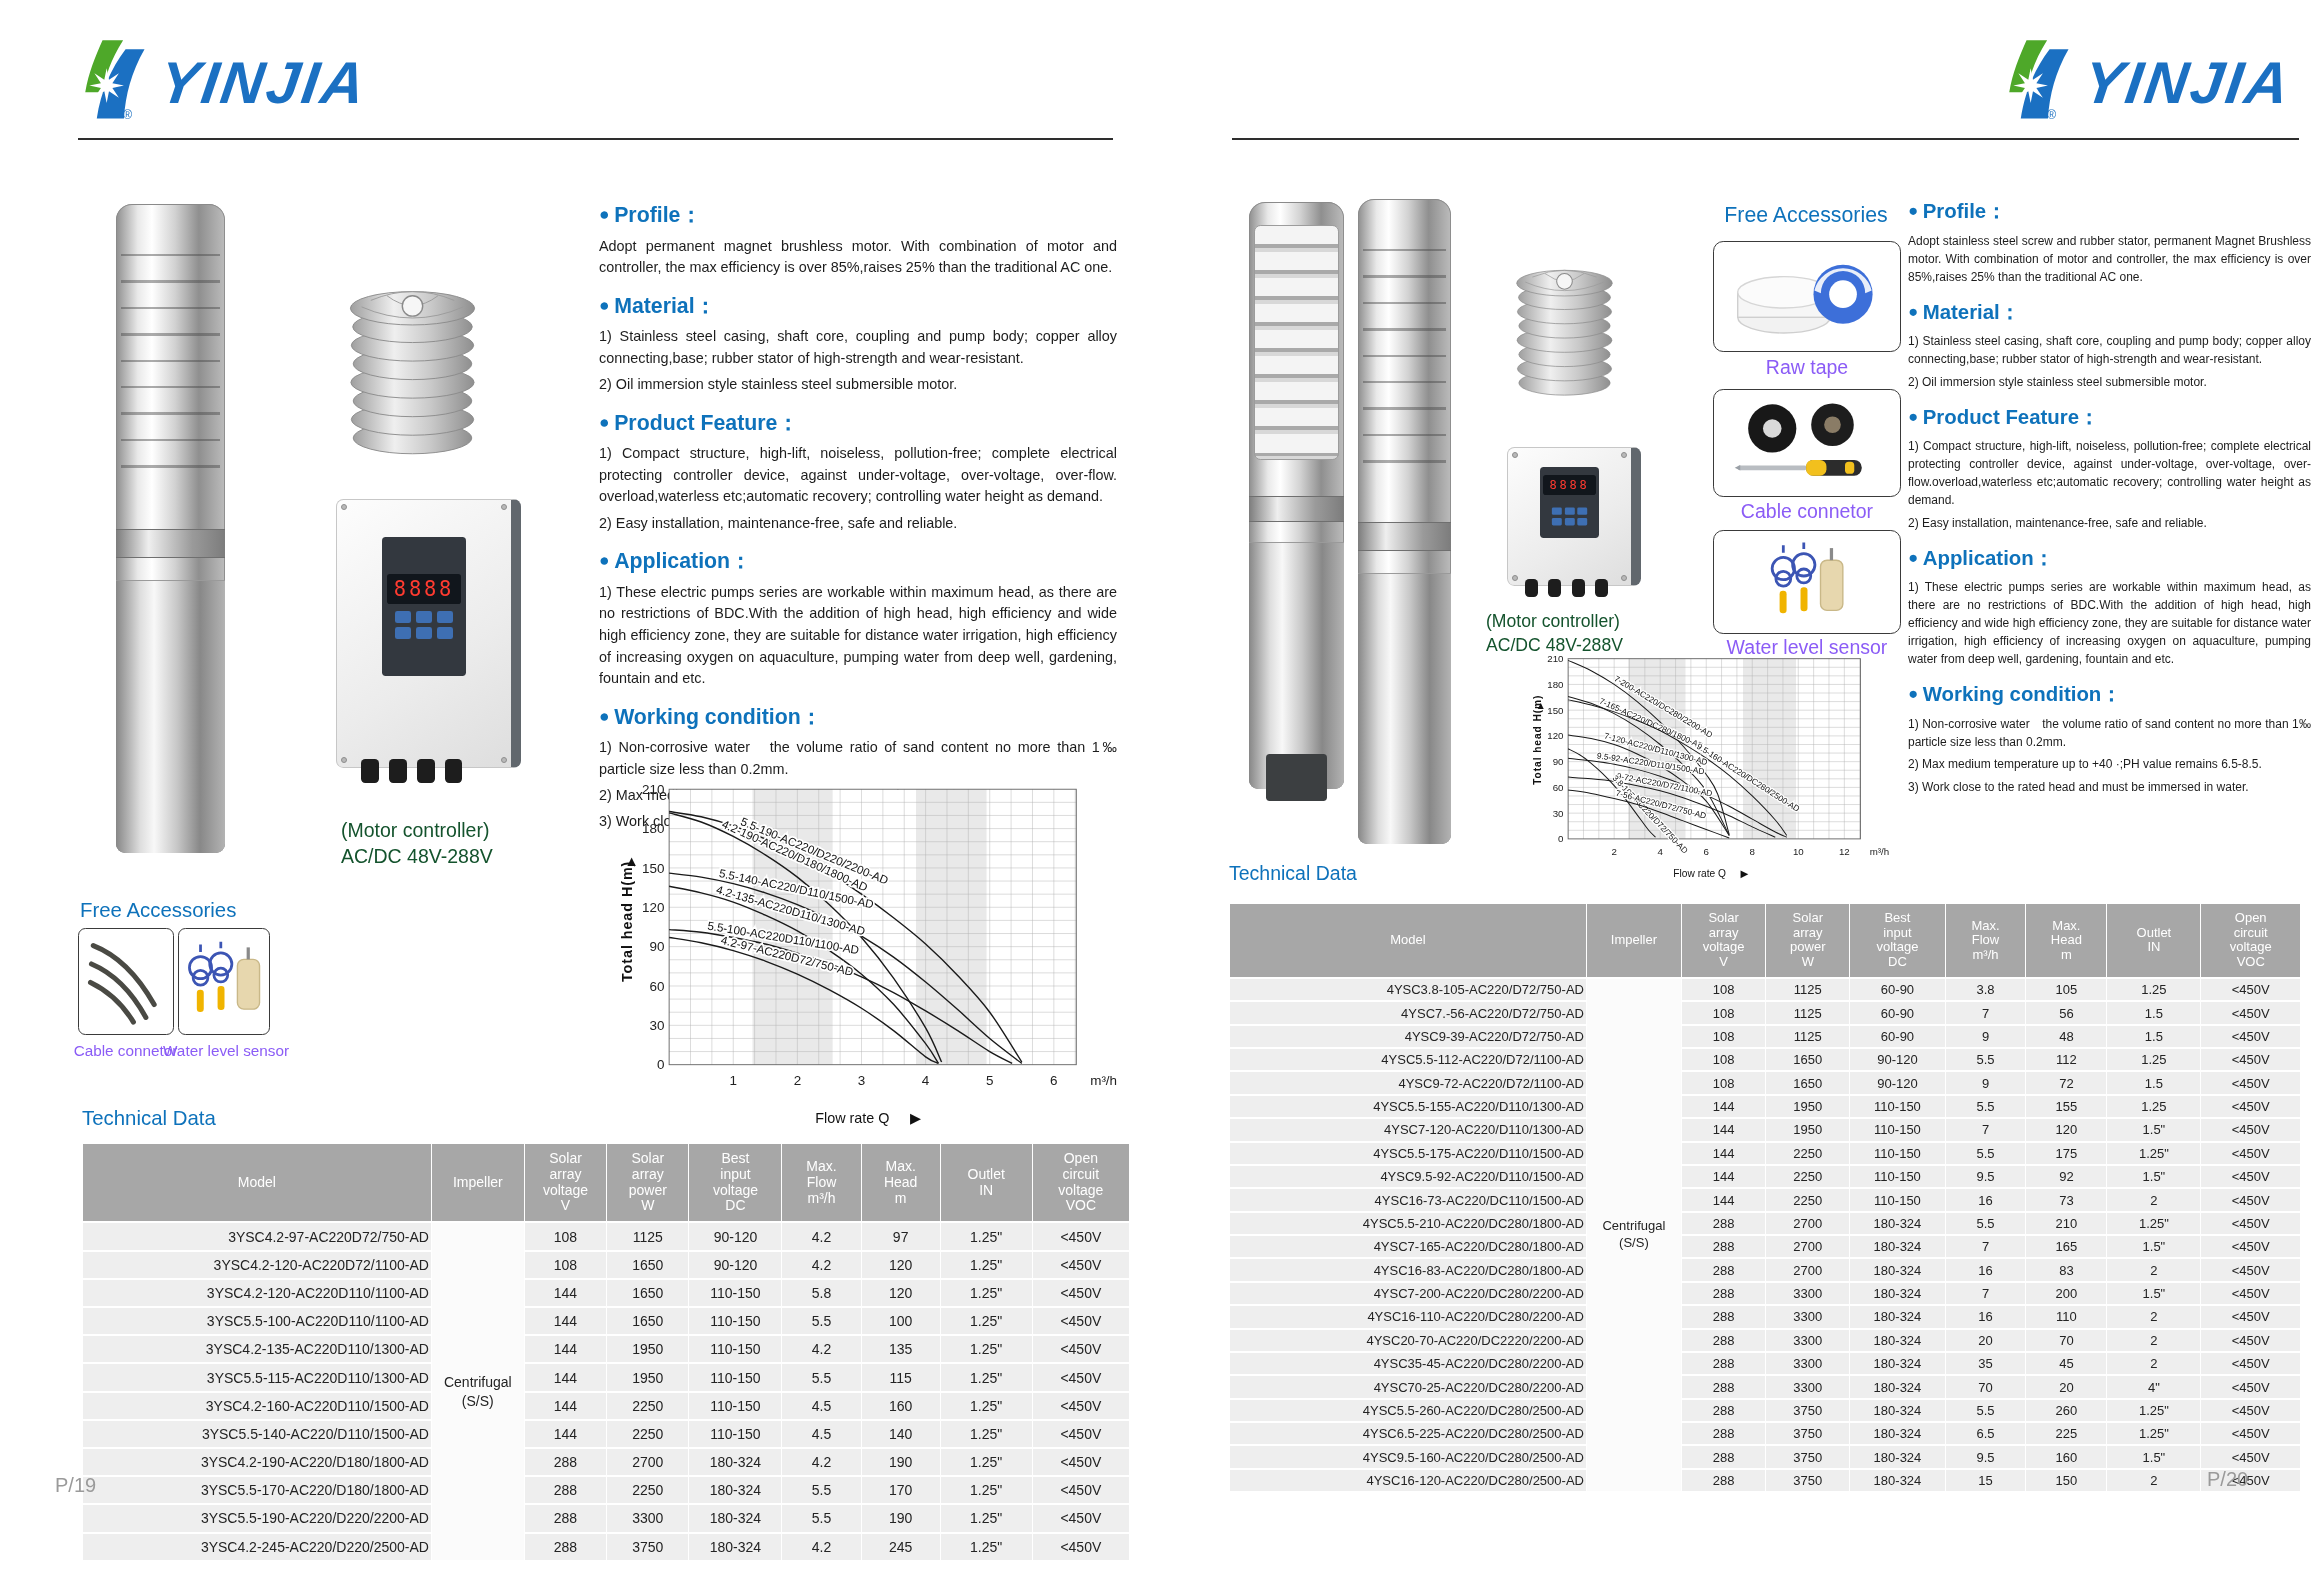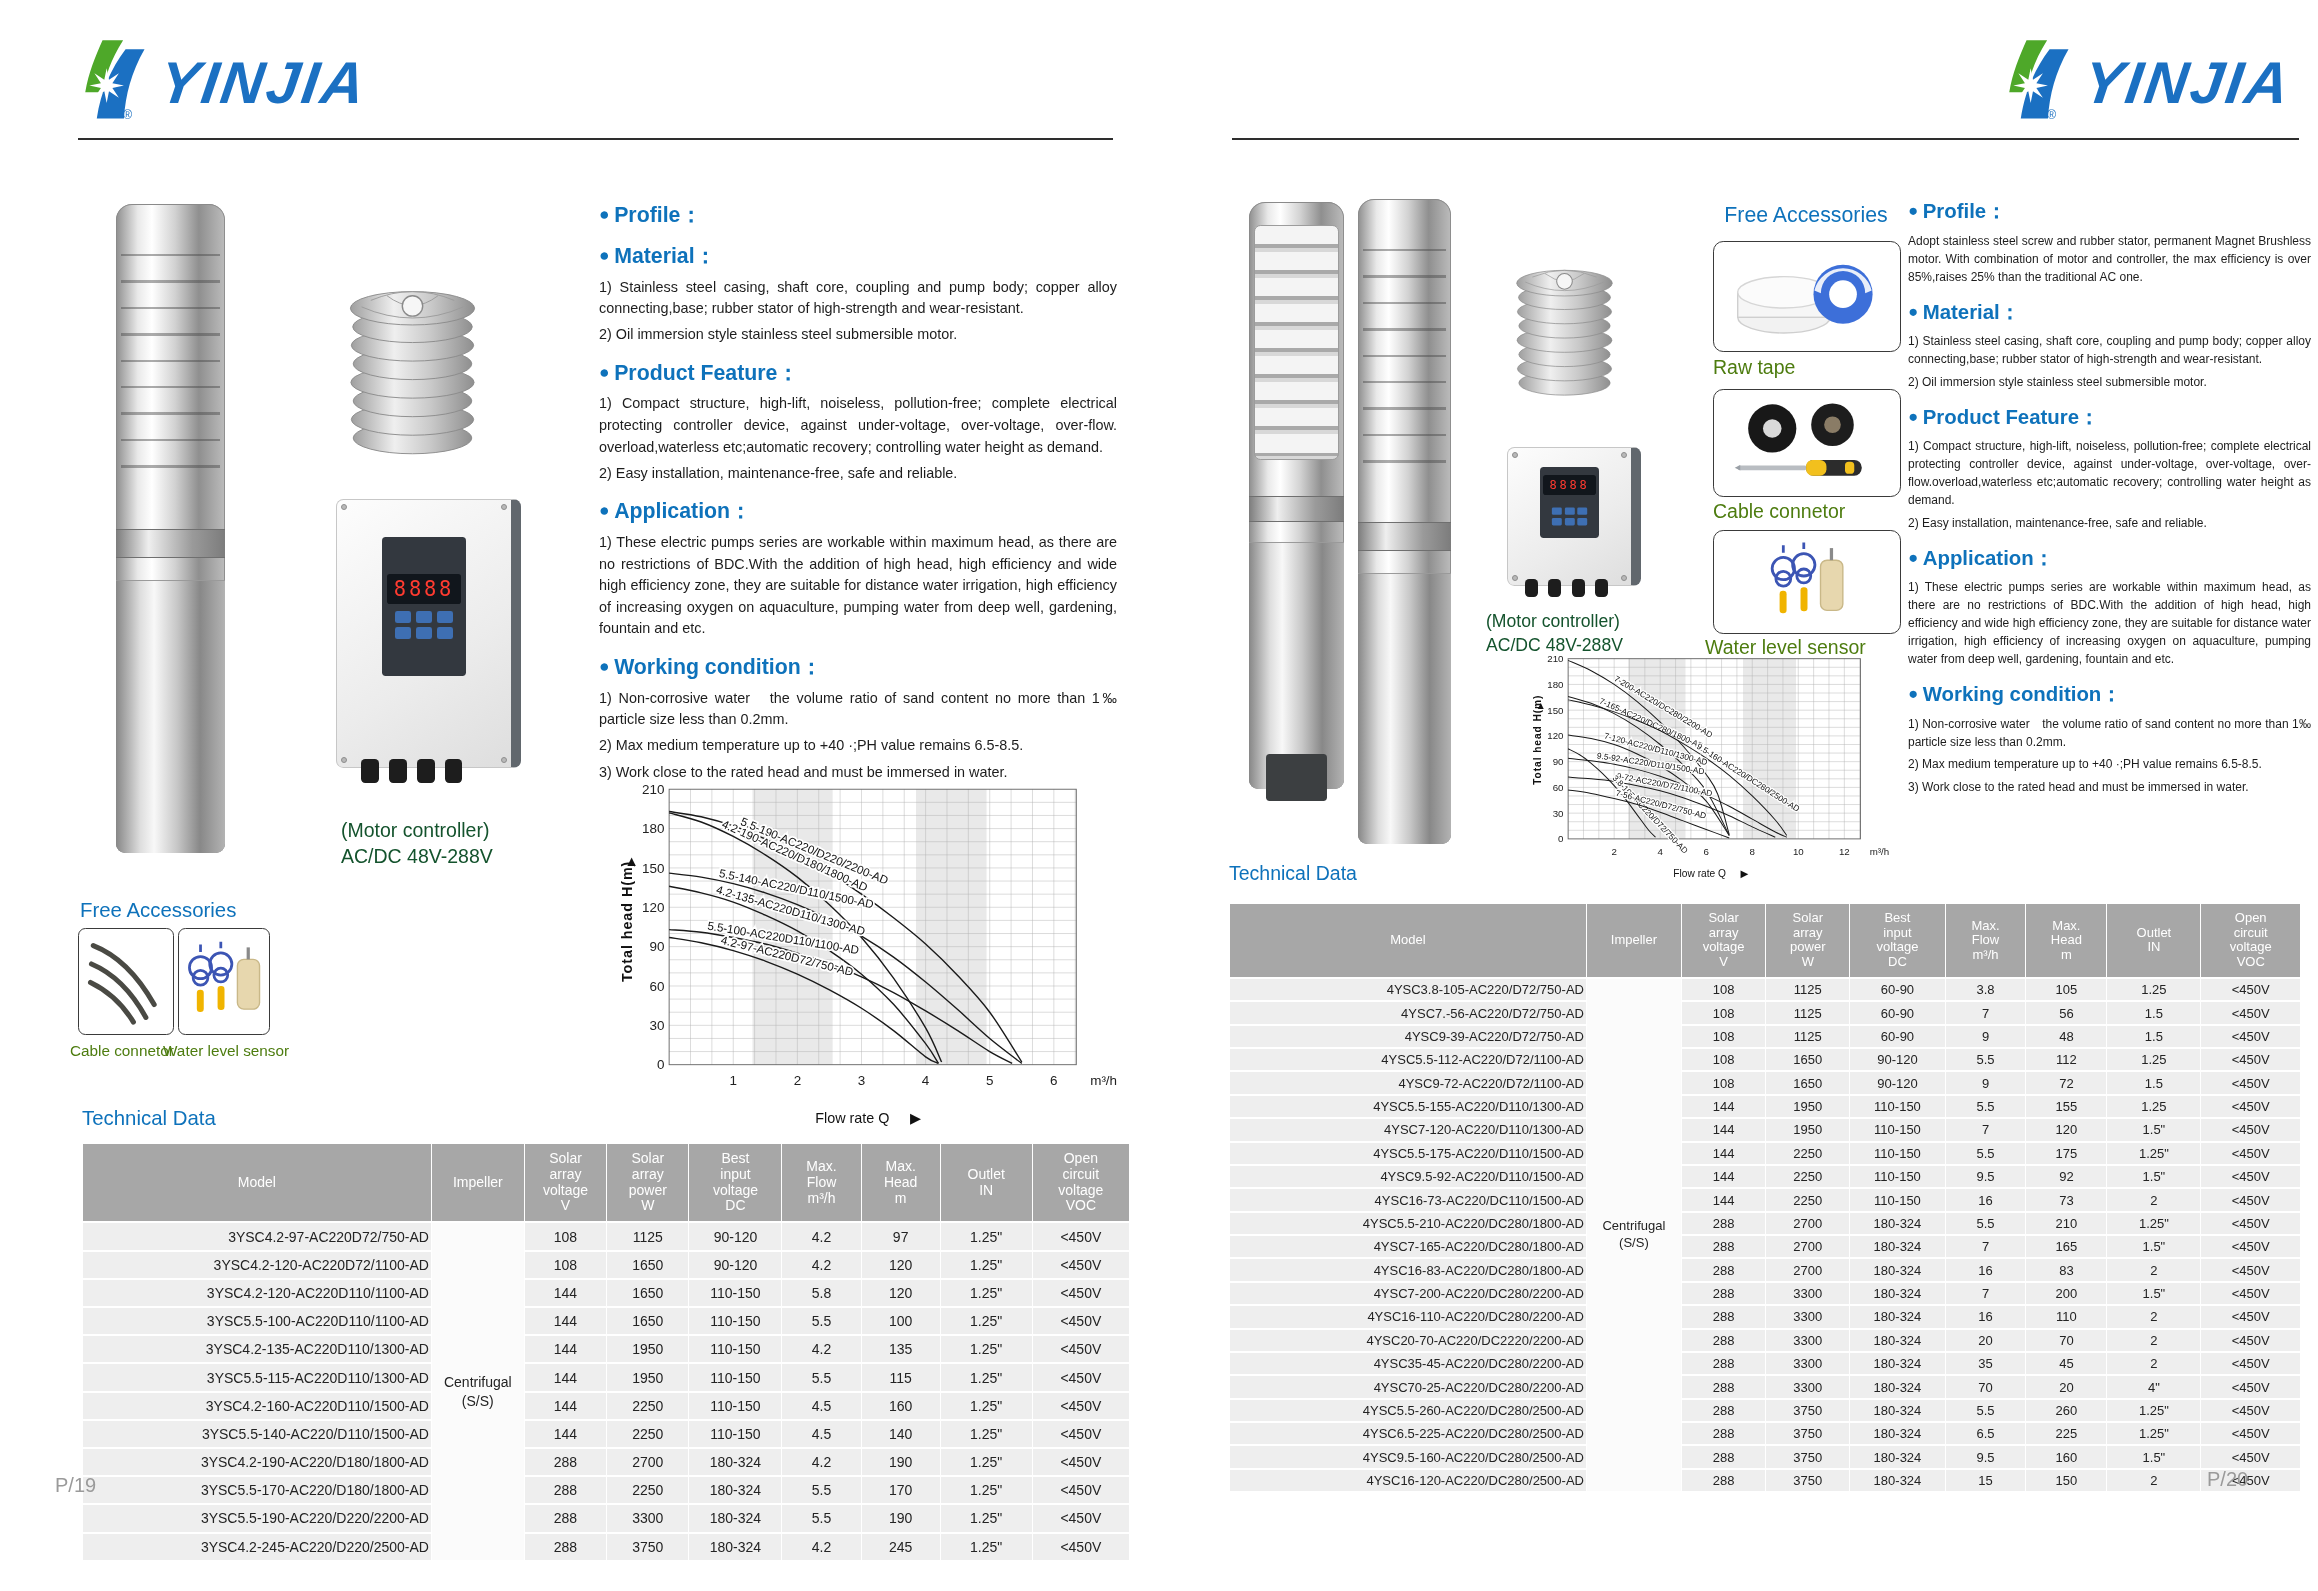--- a/index.html
+++ b/index.html
@@ -26,21 +26,21 @@
   .sec-p{text-align:justify;margin:0 0 4.6px 0;line-height:1.5}
   .sections.left .sec-p{font-size:14.4px}
   .sections.right .sec-p{font-size:12px}
 
   
   .blue-h{position:absolute;color:#0e72bb;font-weight:normal}
 
   
   .acc-box{position:absolute;background:#fff;border:1.4px solid #3a3a3a;border-radius:7.4px;
            display:flex;align-items:center;justify-content:center;overflow:hidden}
-  .acc-caption{position:absolute;white-space:nowrap;color:#4d7c0f}
+  .acc-caption{position:absolute;text-align:center;white-space:nowrap;color:#8b5cf6}
 
   
   .ctrl-caption{position:absolute;color:#14532d;line-height:1.35}
 
   
   .pump{position:absolute;border-radius:16px 16px 9.3px 9.3px;
         background:linear-gradient(90deg,#8e8e8e,#e9e9e9 20%,#ffffff 33%,#d2d2d2 54%,#8f8f8f 76%,#bcbcbc 100%);
         box-shadow:inset 0 0 0 0.9px #8a8a8a}
   .pump .grooves{position:absolute;top:4%;left:5%;right:5%;height:40%;
         background:repeating-linear-gradient(180deg,rgba(70,70,70,0) 0 24px,rgba(70,70,70,.45) 24px 26.4px)}
@@ -166,20 +166,21 @@
     <div>(Motor controller)</div>
     <div>AC/DC 48V-288V</div>
   </div>
 
   <div class="sections left" style="left:599px;top:188px;width:518px">
       <div class="section">
         <div class="sec-title">
           <span class="dot">●</span>
           <span>Profile：</span>
         </div>
+        <p class="sec-p">Adopt permanent magnet brushless motor. With combination of motor and controller, the max efficiency is over 85%,raises 25% than the traditional AC one.</p>
       </div>
       <div class="section">
         <div class="sec-title">
           <span class="dot">●</span>
           <span>Material：</span>
         </div>
         <p class="sec-p">1) Stainless steel casing, shaft core, coupling and pump body; copper alloy connecting,base; rubber stator of high-strength and wear-resistant.</p>
         <p class="sec-p">2) Oil immersion style stainless steel submersible motor.</p>
       </div>
       <div class="section">

